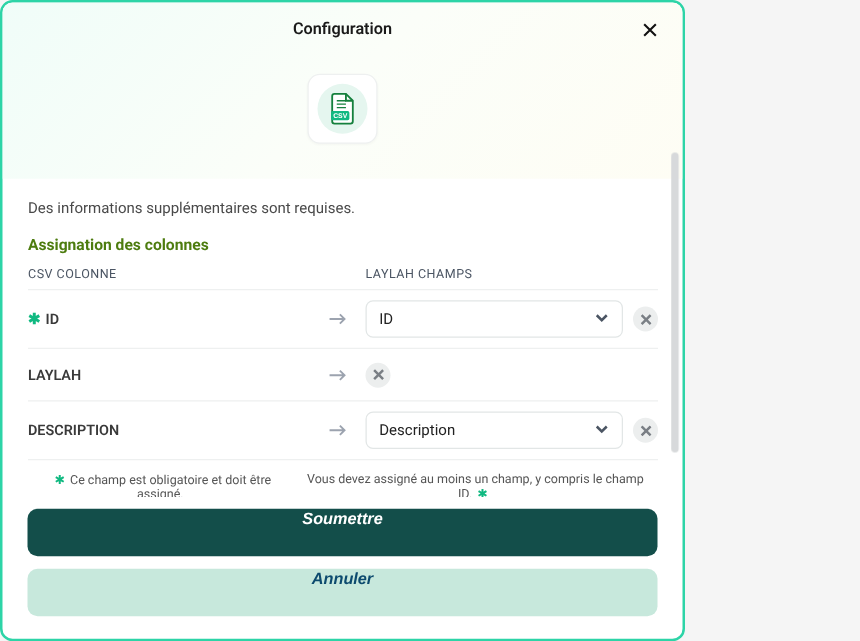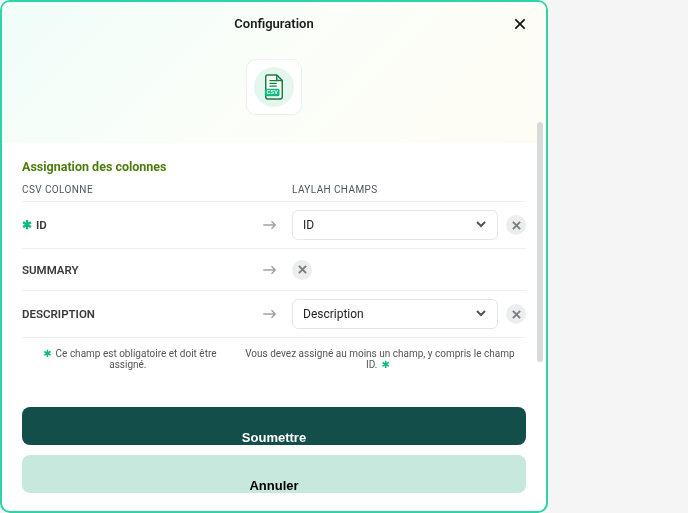--- a/index.html
+++ b/index.html
@@ -81,24 +81,24 @@
     padding: 10px 0 6px 0;
     text-align: center;
   }
   .hints .star { color:#10b981; margin: 0 4px; }
 
   .modal-footer {
     flex-shrink:0; padding: 10px 20px 18px 20px;
   }
   .btn {
     width:100%; border:none; border-radius:8px; font-size:13px; font-weight:600;
-    height: 38px; cursor:pointer; display:flex; align-items:flex-end; justify-content:center;
+    height: 38px; cursor:pointer; display:flex; align-items:flex-start; justify-content:center;font-style:italic;
   }
   .btn-primary { background:#134e4a; color:#fff; margin-bottom:10px; }
-  .btn-secondary { background:#c7e8dc; color:#000000; }
+  .btn-secondary { background:#c7e8dc; color:#0c4a6e; }
 
   .scroll-hint {
     position:absolute; right:3px; top:120px; width:6px; height:240px;
     background:#d7d9db; border-radius:3px;
   }
 </style>
 </head>
 <body>
 
 <div class="modal">
@@ -119,20 +119,21 @@
           <text x="10" y="22" font-size="6" font-weight="700" fill="#fff" text-anchor="middle" font-family="Arial">CSV</text>
           <line x1="7" y1="7" x2="15" y2="7" stroke="#15803d" stroke-width="1.2"></line>
           <line x1="7" y1="10" x2="15" y2="10" stroke="#15803d" stroke-width="1.2"></line>
           <line x1="7" y1="13" x2="15" y2="13" stroke="#15803d" stroke-width="1.2"></line>
         </svg>
       </div>
     </div>
   </div>
 
   <div class="modal-body">
+    <div class="subtext">Des informations supplémentaires sont requises.</div>
     <div class="section-title">Assignation des colonnes</div>
     <div class="col-headers">
       <div class="left">CSV COLONNE</div>
       <div class="right">LAYLAH CHAMPS</div>
     </div>
 
     <div class="map-rows">
 
       <div class="map-row">
         <div class="csv-col">
@@ -154,21 +155,21 @@
           <button class="clear-btn">
             <svg viewBox="0 0 10 10" fill="none">
                 <path d="M1 1l8 8M9 1l-8 8"></path>
               </svg>
           </button>
         </div>
       </div>
 
       <div class="map-row">
         <div class="csv-col">
-          <span>SUMMARY</span>
+          <span>LAYLAH</span>
         </div>
         <div class="arrow-cell">
           <svg viewBox="0 0 24 16">
               <path d="M3 8h16M14 3l5 5-5 5"></path>
             </svg>
         </div>
         <div class="select-cell">
           <button class="clear-btn">
             <svg viewBox="0 0 10 10" fill="none">
                 <path d="M1 1l8 8M9 1l-8 8"></path>

